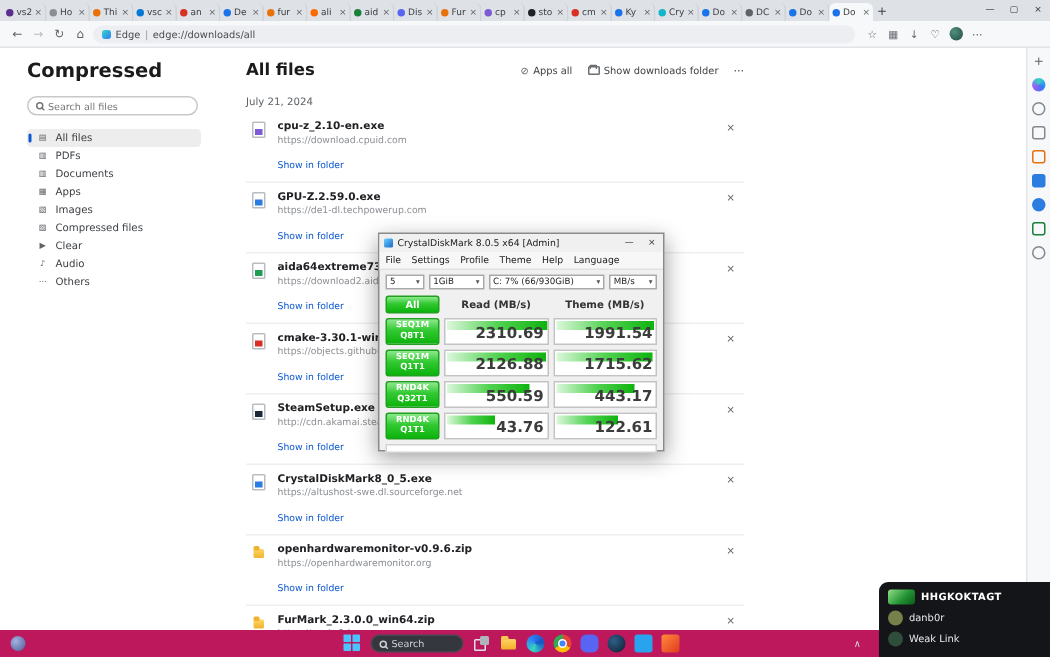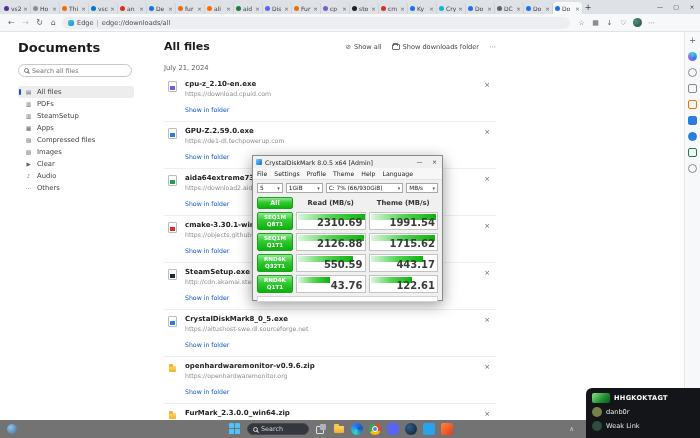--- a/index.html
+++ b/index.html
@@ -98,21 +98,21 @@
   .cdm-btnbase{background:linear-gradient(180deg,#8ce98c 0%,#32c932 45%,#0cb30c 100%);border:1px solid #1fa01f;border-radius:2px;color:#fff;font-weight:700;text-align:center;cursor:pointer}
   .cdm-all{font-size:6.5px;line-height:11px}
   .cdm-colhead{font-size:6.8px;font-weight:700;color:#333;text-align:center;line-height:13px}
   .cdm-btn{display:flex;flex-direction:column;justify-content:center;font-size:5.6px;line-height:1.2}
   .cdm-cell{background:#fff;border:1px solid #c3c3c3;position:relative;overflow:hidden}
   .cdm-bar{position:absolute;left:1px;top:1px;height:6px;width:var(--w,50%);background:linear-gradient(90deg,#dcf7dc,#53d353,#0eb30e)}
   .cdm-val{position:absolute;right:2px;bottom:1px;font-size:10px;font-weight:700;color:#3c3c3c;line-height:1}
   .cdm-foot{margin:3px 4px 0 4px;height:6px;background:#fff;border:1px solid #d2d2d2}
 
   
-  .taskbar{position:absolute;left:0;right:0;bottom:0;height:18px;background:#737373;z-index:3}
+  .taskbar{position:absolute;left:0;right:0;bottom:0;height:18px;background:#be185d;z-index:3}
   .widgeti{position:absolute;left:7px;top:4px;width:10px;height:10px;border-radius:50%;background:radial-gradient(circle at 35% 35%,#9fd7ff,#2b6ea8);opacity:.8;cursor:pointer}
   .tb-center{position:absolute;left:229px;top:3px;display:flex;align-items:center;gap:6px}
   .start{width:12px;height:12px;display:grid;grid-template-columns:5px 5px;grid-template-rows:5px 5px;gap:1px;padding:0;cursor:pointer}
   .start i{background:#4cc2ff;border-radius:0.5px}
   .tb-search{width:62px;height:12px;border-radius:6px;background:#34383e;border:1px solid #45494f;display:flex;align-items:center;gap:3px;padding:0 5px;cursor:text}
   .tb-search .magw{width:5px;height:5px;border:1px solid #cfd2d6;border-radius:50%;position:relative;flex:none}
   .tb-search .magw::after{content:"";position:absolute;width:3px;height:1px;background:#cfd2d6;transform:rotate(45deg);right:-2px;bottom:-1px}
   .tb-search span{font-size:6.4px;color:#cfd2d6}
   .tb-icons{display:flex;align-items:center;gap:6px}
   .ti{width:12px;height:12px;border-radius:3px;cursor:pointer;position:relative}
@@ -292,55 +292,55 @@
         <span class="nav-ic">↓</span>
         <span class="nav-ic">♡</span>
         <span class="avatar"></span>
         <span class="nav-ic">⋯</span>
       </div>
     </div>
 
     <div class="content">
 
       <aside class="dl-side">
-        <div class="dl-title">Documents</div>
+        <div class="dl-title">Compressed</div>
         <div class="dl-search">
           <span class="mag"></span>
           <input placeholder="Search all files" style="">
         </div>
         <div class="dl-nav">
 
             <div class="dl-nav-item selected">
               <span class="g">▤</span>
               <span>All files</span>
             </div>
 
             <div class="dl-nav-item">
               <span class="g">▥</span>
               <span>PDFs</span>
             </div>
 
             <div class="dl-nav-item">
               <span class="g">▥</span>
-              <span>SteamSetup</span>
+              <span>Documents</span>
             </div>
 
             <div class="dl-nav-item">
               <span class="g">▦</span>
               <span>Apps</span>
             </div>
 
             <div class="dl-nav-item">
+              <span class="g">▧</span>
+              <span>Images</span>
+            </div>
+
+            <div class="dl-nav-item">
               <span class="g">▨</span>
               <span>Compressed files</span>
-            </div>
-
-            <div class="dl-nav-item">
-              <span class="g">▧</span>
-              <span>Images</span>
             </div>
 
             <div class="dl-nav-item">
               <span class="g">▶</span>
               <span>Clear</span>
             </div>
 
             <div class="dl-nav-item">
               <span class="g">♪</span>
               <span>Audio</span>
@@ -352,21 +352,21 @@
             </div>
           </div>
       </aside>
 
       <main class="dl-main">
         <div class="dl-hrow">
           <span class="dl-h1">All files</span>
           <div class="dl-actions">
             <span class="act">
               <span class="g">⊘</span>
-              <span>Show all</span>
+              <span>Apps all</span>
             </span>
             <span class="act">
               <span class="mini-folder"></span>
               <span>Show downloads folder</span>
             </span>
             <span class="more-dots">⋯</span>
           </div>
         </div>
 
         <div class="dl-date">July 21, 2024</div>

